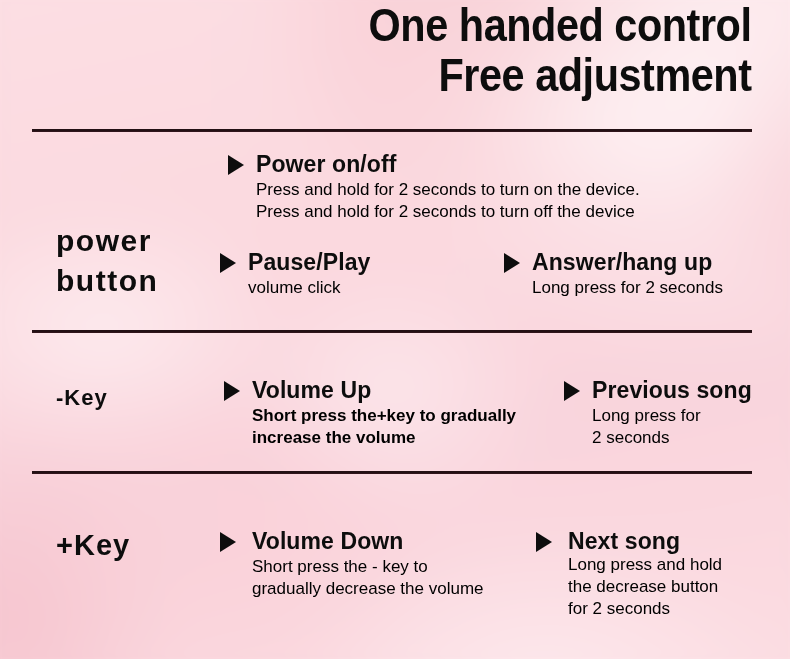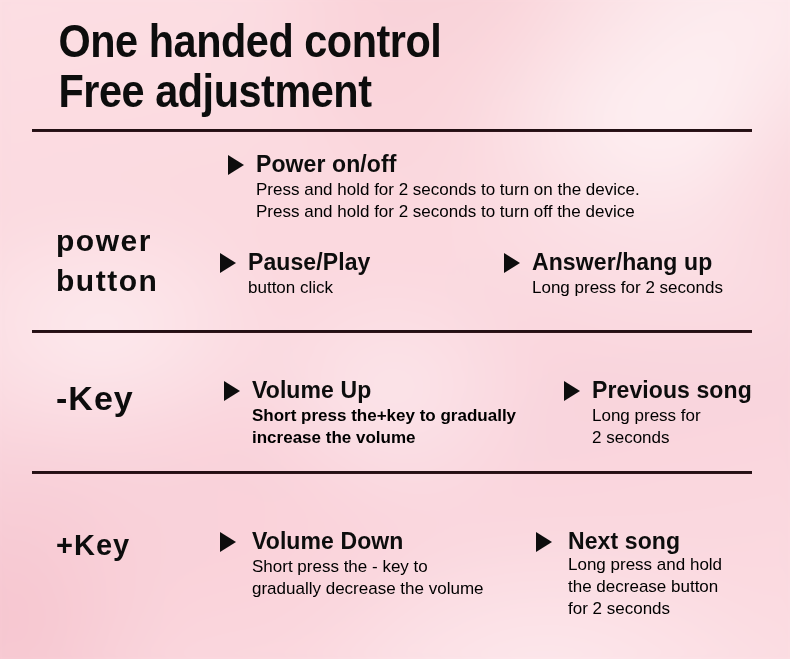--- a/index.html
+++ b/index.html
@@ -40,22 +40,22 @@
   #page {
     position: absolute;
     inset: 0;
     z-index: 1;
   }
 
   
   #title-block {
     position: absolute;
     left: 0; right: 0;
-    top: 16px;
-    text-align: left;
+    top: 0;
+    text-align: right;
     padding-left: 20px;
   }
   .title-line {
     font-family: "Liberation Sans", sans-serif;
     font-weight: bold;
     font-size: 46px;
     line-height: 50px;
     letter-spacing: -0.5px;
     transform: scaleX(0.90);
     color: #0d0d0d;
@@ -85,21 +85,21 @@
   #key-label-power {
     left: 56px;
     top: 221px;
     font-size: 30px;
     line-height: 40px;
     letter-spacing: 1.5px;
   }
   #key-label-minus {
     left: 56px;
     top: 381px;
-    font-size: 34px;
+    font-size: 22px;
     line-height: 34px;
     letter-spacing: 1px;
   }
   #key-label-plus {
     left: 56px;
     top: 528px;
     font-size: 29px;
     line-height: 34px;
     letter-spacing: 1px;
   }
@@ -193,21 +193,21 @@
     </div>
     <div class="feature-desc">Press and hold for 2 seconds to turn on the device.
 Press and hold for 2 seconds to turn off the device</div>
   </div>
 
   <div class="feature" id="feature-pause-play">
     <div class="feature-head">
       <span class="tri-icon"></span>
       <span class="feature-title">Pause/Play</span>
     </div>
-    <div class="feature-desc">button click</div>
+    <div class="feature-desc">volume click</div>
   </div>
 
   <div class="feature" id="feature-answer-hangup">
     <div class="feature-head">
       <span class="tri-icon"></span>
       <span class="feature-title">Answer/hang up</span>
     </div>
     <div class="feature-desc">Long press for 2 seconds</div>
   </div>
 

